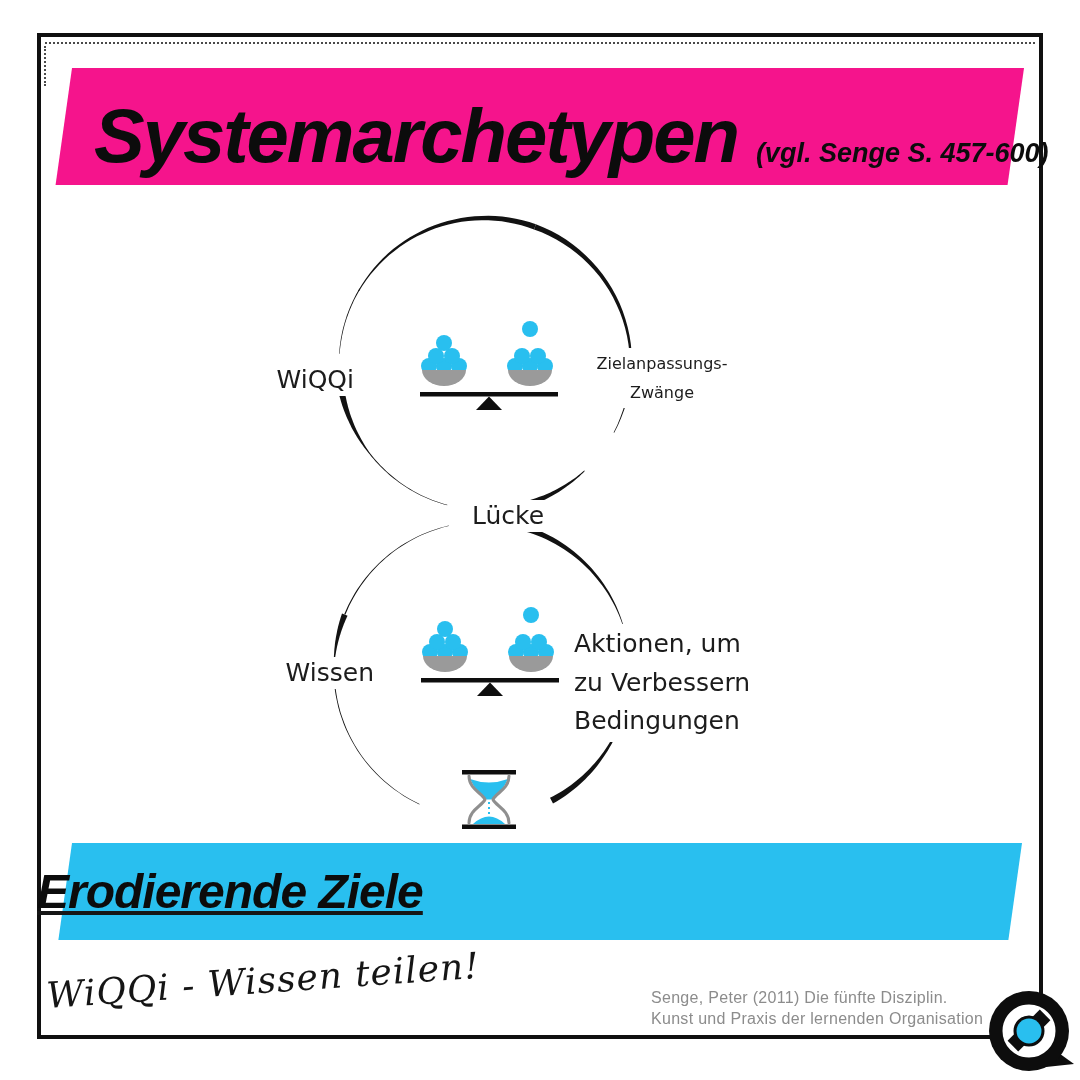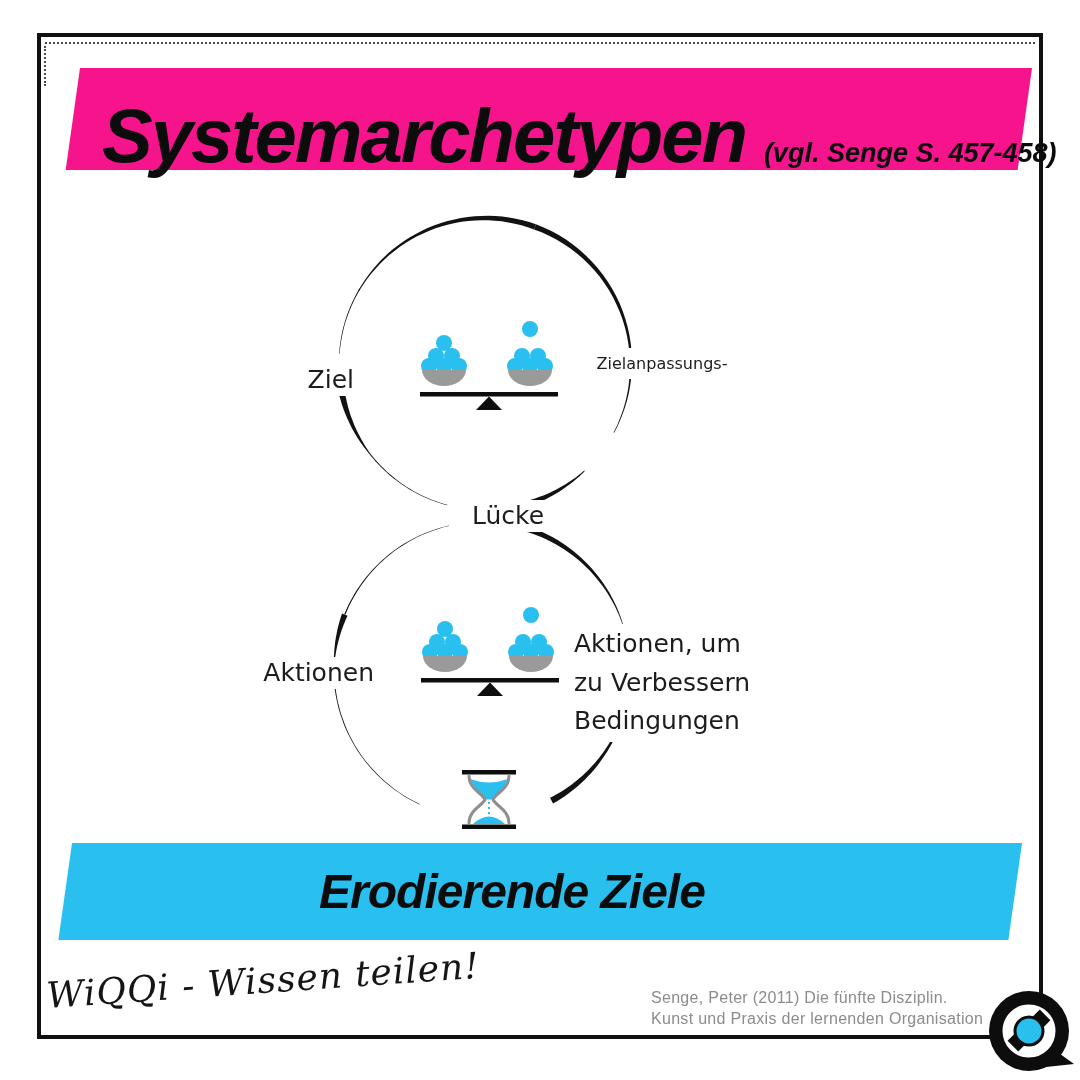--- a/index.html
+++ b/index.html
@@ -10,32 +10,32 @@
   .frame{position:absolute;left:37px;top:33px;width:1006px;height:1006px;
          border:4.5px solid #101010;box-sizing:border-box;z-index:1;}
   .perf-top{position:absolute;left:45px;top:42px;width:990px;height:0;
             border-top:2px dotted #4a4a4a;z-index:2;}
   .perf-left{position:absolute;left:44px;top:46px;width:0;height:40px;
              border-left:2px dotted #4a4a4a;z-index:2;}
 
   
   .banner{position:absolute;z-index:2;}
   .banner .bg{position:absolute;inset:0;transform:skewX(-8deg);transform-origin:top left;}
-  .header-banner{left:80px;top:68px;width:952px;height:102px;}
+  .header-banner{left:72px;top:68px;width:952px;height:117px;}
   .header-banner .bg{background:var(--pink);}
   .header-content{position:relative;display:flex;align-items:baseline;
                   padding:30px 0 0 22px;white-space:nowrap;}
   .title{font-family:"Liberation Sans",sans-serif;font-weight:bold;font-style:italic;
          font-size:76px;letter-spacing:-2px;line-height:1;color:#0c0c0c;}
   .subtitle{font-family:"Liberation Sans",sans-serif;font-weight:bold;font-style:italic;
             font-size:27px;margin-left:18px;color:#0c0c0c;}
 
   .bottom-banner{left:72px;top:843px;width:950px;height:97px;}
   .bottom-banner .bg{background:var(--cyan);}
-  .bottom-content{position:relative;height:100%;display:flex;align-items:center;justify-content:center;}
+  .bottom-content{position:relative;height:100%;display:flex;align-items:center;text-decoration:underline;}
   .bottom-label{font-family:"Liberation Sans",sans-serif;font-weight:bold;font-style:italic;
                 font-size:48px;letter-spacing:-1px;color:#0c0c0c;transform:translateX(-35px);}
 
   
   .diagram-svg{position:absolute;left:0;top:0;z-index:3;}
   .lbl{position:absolute;z-index:4;background:#fff;padding:1px 3px;white-space:nowrap;
        font-size:25px;color:#1c1c1c;line-height:1.18;}
   .lbl-center{text-align:center;transform:translateX(-50%);}
   .lbl-block{line-height:38.5px;}
   .lbl-small{font-size:16px;line-height:29px;}
@@ -60,21 +60,21 @@
 <body>
 
 <div class="frame"></div>
 <div class="perf-top"></div>
 <div class="perf-left"></div>
 
 <div class="banner header-banner">
   <div class="bg"></div>
   <div class="header-content">
     <span class="title">Systemarchetypen</span>
-    <span class="subtitle">(vgl. Senge S. 457-458)</span>
+    <span class="subtitle">(vgl. Senge S. 457-600)</span>
   </div>
 </div>
 
 <svg class="diagram-svg" width="1080" height="1080" viewBox="0 0 1080 1080">
   <g id="loop0">
       <path class="arc" d="M358.1,290.8L361.6,284.9L365.4,279.2L369.4,273.7L373.7,268.3L378.2,263.2L382.9,258.3L387.9,253.6L393.1,249.1L398.5,244.9L404.1,241.0L409.9,237.3L415.8,233.9L421.9,230.7L428.1,227.8L434.5,225.3L441.0,223.0L447.6,221.0L454.3,219.4L461.0,218.0L467.8,217.0L474.7,216.3L481.6,215.9L488.4,215.8L495.3,216.1L502.2,216.6L509.1,217.5L515.9,218.7L522.6,220.2L529.3,222.1L535.9,224.2L534.0,229.4L527.7,227.2L521.3,225.3L514.8,223.7L508.3,222.4L501.7,221.3L495.0,220.7L488.3,220.3L481.7,220.2L475.0,220.4L468.3,221.0L461.6,221.8L455.0,223.0L448.5,224.5L442.0,226.3L435.6,228.3L429.3,230.7L423.2,233.4L417.1,236.3L411.2,239.6L405.5,243.1L399.9,246.8L394.5,250.9L389.3,255.1L384.2,259.7L379.4,264.4L374.9,269.4L370.5,274.6L366.4,279.9L362.6,285.5L359.0,291.3Z"></path>
       <path class="arc" d="M535.9,224.2L543.7,227.4L551.4,231.1L558.8,235.1L566.0,239.6L572.9,244.5L579.5,249.8L585.8,255.4L591.8,261.4L597.4,267.7L602.6,274.3L607.5,281.2L611.9,288.3L616.0,295.7L619.6,303.3L622.7,311.1L625.4,319.1L627.7,327.2L629.5,335.4L630.8,343.7L631.6,352.0L632.0,360.4L631.9,368.8L631.3,377.1L630.2,385.4L628.7,393.7L626.7,401.8L624.2,409.8L621.3,417.6L618.0,425.2L614.2,432.7L613.6,432.4L617.3,424.9L620.4,417.3L623.2,409.4L625.5,401.5L627.3,393.4L628.7,385.2L629.5,377.0L630.0,368.7L629.9,360.5L629.4,352.2L628.4,344.0L627.0,335.9L625.1,327.9L622.7,320.0L619.9,312.2L616.6,304.7L613.0,297.3L608.9,290.1L604.4,283.3L599.6,276.6L594.3,270.3L588.7,264.3L582.8,258.6L576.6,253.2L570.1,248.3L563.3,243.7L556.3,239.5L549.1,235.7L541.6,232.3L534.0,229.4Z"></path>
       <path class="arc" d="M584.8,471.1L583.0,472.9L581.2,474.6L579.3,476.4L577.4,478.1L575.4,479.7L573.4,481.4L571.4,483.0L569.4,484.5L567.3,486.1L565.3,487.6L563.1,489.0L561.0,490.5L558.8,491.9L556.6,493.2L554.4,494.5L552.2,495.8L549.9,497.0L547.6,498.2L545.3,499.4L542.9,500.5L540.6,501.6L538.2,502.6L535.8,503.6L533.4,504.6L531.0,505.5L528.5,506.4L526.1,507.2L523.6,508.0L521.1,508.7L518.6,509.4L517.1,503.1L519.6,502.6L522.0,502.1L524.4,501.5L526.8,500.9L529.3,500.2L531.7,499.5L534.1,498.8L536.4,498.0L538.8,497.1L541.1,496.3L543.5,495.4L545.8,494.4L548.1,493.4L550.4,492.4L552.7,491.3L554.9,490.2L557.2,489.0L559.4,487.8L561.6,486.6L563.8,485.3L565.9,484.0L568.1,482.6L570.2,481.3L572.3,479.8L574.3,478.4L576.4,476.9L578.4,475.3L580.4,473.7L582.4,472.1L584.3,470.5Z"></path>
       <path class="arc" d="M447.2,505.2L444.1,504.4L441.1,503.5L438.1,502.5L435.1,501.5L432.2,500.4L429.3,499.2L426.4,498.0L423.5,496.7L420.6,495.4L417.8,494.0L415.0,492.5L412.3,491.0L409.6,489.4L406.9,487.7L404.2,486.0L401.6,484.3L399.0,482.5L396.5,480.6L394.0,478.7L391.5,476.7L389.1,474.7L386.8,472.6L384.5,470.5L382.2,468.3L379.9,466.0L377.8,463.8L375.6,461.4L373.6,459.1L371.5,456.7L369.6,454.2L370.3,453.6L372.3,456.0L374.3,458.4L376.3,460.8L378.4,463.1L380.6,465.4L382.8,467.6L385.0,469.8L387.3,472.0L389.7,474.0L392.1,476.1L394.5,478.1L397.0,480.0L399.5,481.9L402.0,483.7L404.6,485.5L407.2,487.2L409.9,488.8L412.6,490.4L415.3,492.0L418.1,493.4L420.9,494.9L423.7,496.2L426.6,497.5L429.5,498.7L432.4,499.9L435.3,501.0L438.3,502.1L441.2,503.1L444.2,504.0L447.3,504.8Z"></path>
       <path class="arc" d="M369.6,454.2L368.1,452.4L366.6,450.6L365.2,448.8L363.8,447.0L362.5,445.1L361.1,443.2L359.8,441.3L358.6,439.4L357.3,437.4L356.1,435.5L354.9,433.5L353.8,431.4L352.6,429.4L351.5,427.4L350.5,425.3L349.5,423.2L348.5,421.1L347.5,419.0L346.6,416.9L345.7,414.7L344.8,412.5L344.0,410.4L343.2,408.2L342.4,406.0L341.7,403.7L341.0,401.5L340.4,399.3L339.7,397.0L339.1,394.7L338.6,392.5L344.8,391.3L345.1,393.5L345.5,395.7L346.0,397.9L346.4,400.1L346.9,402.3L347.5,404.5L348.0,406.7L348.6,408.8L349.3,411.0L349.9,413.2L350.6,415.3L351.4,417.4L352.2,419.6L353.0,421.7L353.8,423.8L354.7,425.9L355.6,428.0L356.5,430.0L357.5,432.1L358.5,434.1L359.6,436.1L360.6,438.1L361.7,440.1L362.9,442.1L364.0,444.1L365.2,446.0L366.5,447.9L367.7,449.8L369.0,451.7L370.3,453.6Z"></path>
@@ -128,26 +128,27 @@
     <rect class="beam" x="462" y="770" width="54" height="4.5"></rect>
     <rect class="beam" x="462" y="824.5" width="54" height="4.5"></rect>
     <path class="sand" d="M470,779 Q489,786 508,779 Q501,794 491,799.5 L487,799.5 Q477,794 470,779 Z"></path>
     <path class="sand" d="M473,824 Q489,809 505,824 Z"></path>
     <path d="M489,802 L489,822" stroke="var(--cyan)" stroke-width="2" stroke-dasharray="2,3" fill="none"></path>
     <path class="glass" d="M469,776 C469,789 482,793 485,799.5 C482,806 469,810 469,823"></path>
     <path class="glass" d="M509,776 C509,789 496,793 493,799.5 C496,806 509,810 509,823"></path>
   </g>
 </svg>
 
-<div class="lbl" style="right:723px;top:364px;">Ziel</div>
+<div class="lbl" style="right:723px;top:364px;">WiQQi</div>
 <div class="lbl lbl-small lbl-center" style="left:662px;top:348px;">
   <div>Zielanpassungs-</div>
+  <div>Zwänge</div>
 </div>
 <div class="lbl lbl-center" style="left:508px;top:500px;">Lücke</div>
-<div class="lbl" style="right:703px;top:657px;">Aktionen</div>
+<div class="lbl" style="right:703px;top:657px;">Wissen</div>
 <div class="lbl lbl-block" style="left:571px;top:624px;">
   <div>Aktionen, um</div>
   <div>zu Verbessern</div>
   <div>Bedingungen</div>
 </div>
 
 <div class="banner bottom-banner">
   <div class="bg"></div>
   <div class="bottom-content">
     <span class="bottom-label">Erodierende Ziele</span>

